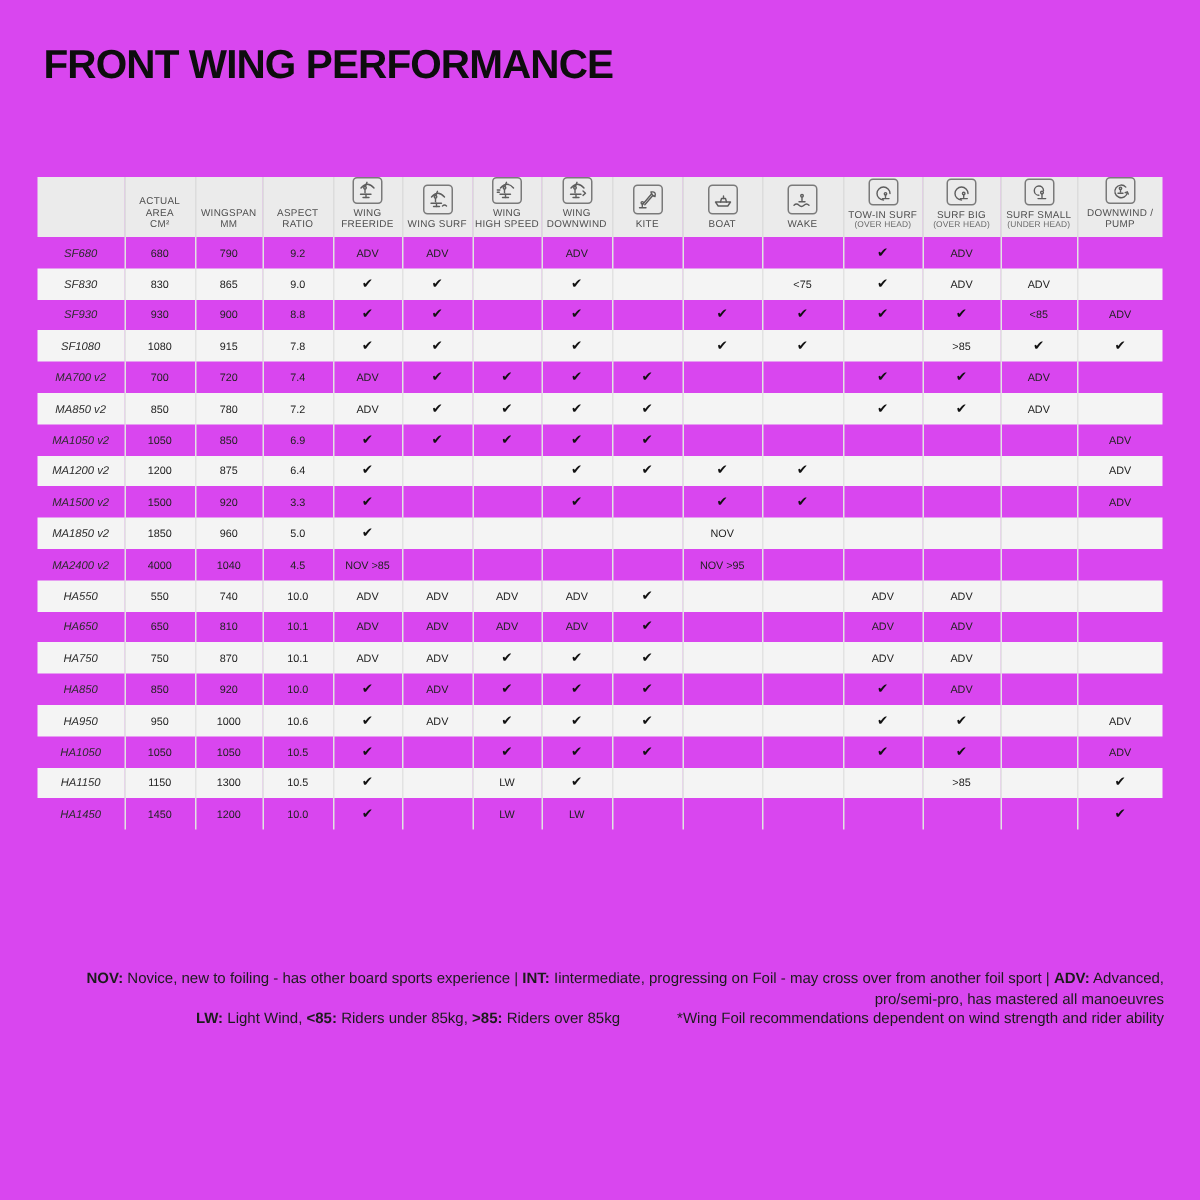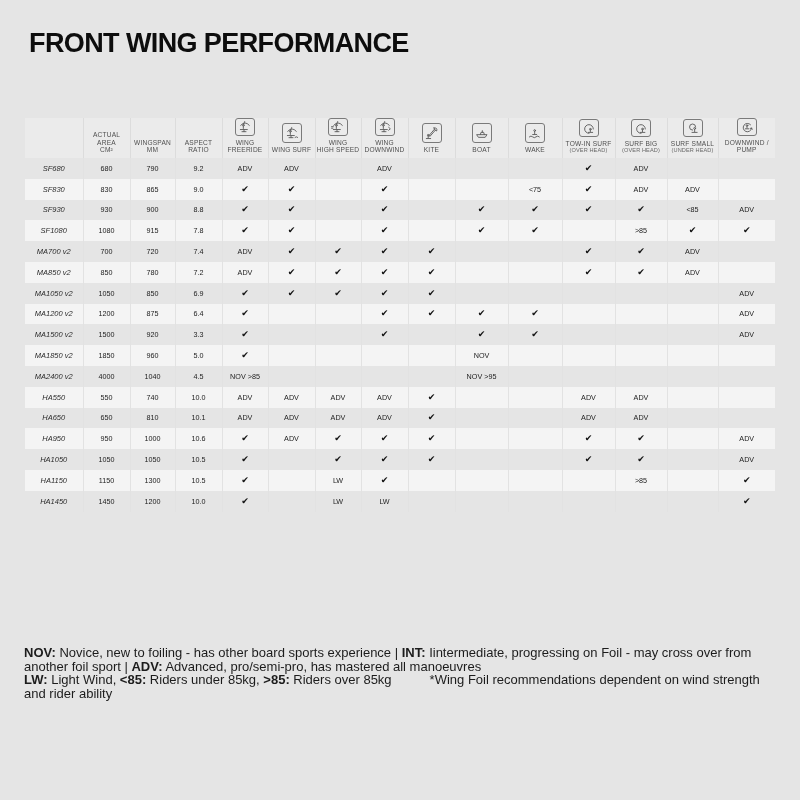--- a/index.html
+++ b/index.html
@@ -1,18 +1,18 @@
 <!DOCTYPE html>
 <html><head>
 <meta charset="utf-8">
 <style>
   * { margin:0; padding:0; box-sizing:border-box; }
   html,body { background:#fff; }
   .page {
-    position:relative; width:800px; height:800px; background:#e5e5e5;
+    position:relative; width:800px; height:800px; background:#d946ef;
     font-family:"Liberation Sans", sans-serif; overflow:hidden;
   }
   .title {
     position:absolute; left:29px; top:28px;
     font-size:27px; font-weight:800; letter-spacing:-0.6px; color:#0d0d0d;
   }
   .tablewrap { position:absolute; left:25px; top:118px; width:750px; }
   table { border-collapse:collapse; table-layout:fixed; width:750px; }
   thead th {
     background:#ebebeb; height:40px; vertical-align:bottom;
@@ -31,21 +31,21 @@
   .hsub   { font-size:5.6px; line-height:6.6px; color:#6a6a6a; text-align:center; letter-spacing:0.1px; }
   tbody td {
     height:20.8px; text-align:center; vertical-align:middle;
     font-size:7.2px; color:#222; border-left:1px solid #e2e2e2;
   }
   tbody td:first-child { border-left:none; font-size:7.5px; color:#2b2b2b;font-style:italic; }
   tbody tr:nth-child(even) td { background:#f4f4f4; }
   .check { font-size:9px; color:#111; line-height:1; }
   .legend {
     position:absolute; left:24px; top:646px; width:752px;
-    font-size:13px; line-height:13.5px; color:#1c1c1c;
+    font-size:10px; line-height:13.5px; color:#1c1c1c;text-align:right;
   }
   .legend b { font-weight:700; }
   .legend .row2gap { display:inline-block; width:38px; }
 </style>
 </head>
 <body>
 
 <div class="page">
   <div class="title">FRONT WING PERFORMANCE</div>
 
@@ -476,20 +476,54 @@
             <td>ADV</td>
             <td><span class="check">✔</span></td>
             <td></td>
             <td></td>
             <td>ADV</td>
             <td>ADV</td>
             <td></td>
             <td></td>
           </tr>
           <tr>
+            <td>HA750</td>
+            <td>750</td>
+            <td>870</td>
+            <td>10.1</td>
+            <td>ADV</td>
+            <td>ADV</td>
+            <td><span class="check">✔</span></td>
+            <td><span class="check">✔</span></td>
+            <td><span class="check">✔</span></td>
+            <td></td>
+            <td></td>
+            <td>ADV</td>
+            <td>ADV</td>
+            <td></td>
+            <td></td>
+          </tr>
+          <tr>
+            <td>HA850</td>
+            <td>850</td>
+            <td>920</td>
+            <td>10.0</td>
+            <td><span class="check">✔</span></td>
+            <td>ADV</td>
+            <td><span class="check">✔</span></td>
+            <td><span class="check">✔</span></td>
+            <td><span class="check">✔</span></td>
+            <td></td>
+            <td></td>
+            <td><span class="check">✔</span></td>
+            <td>ADV</td>
+            <td></td>
+            <td></td>
+          </tr>
+          <tr>
             <td>HA950</td>
             <td>950</td>
             <td>1000</td>
             <td>10.6</td>
             <td><span class="check">✔</span></td>
             <td>ADV</td>
             <td><span class="check">✔</span></td>
             <td><span class="check">✔</span></td>
             <td><span class="check">✔</span></td>
             <td></td>

